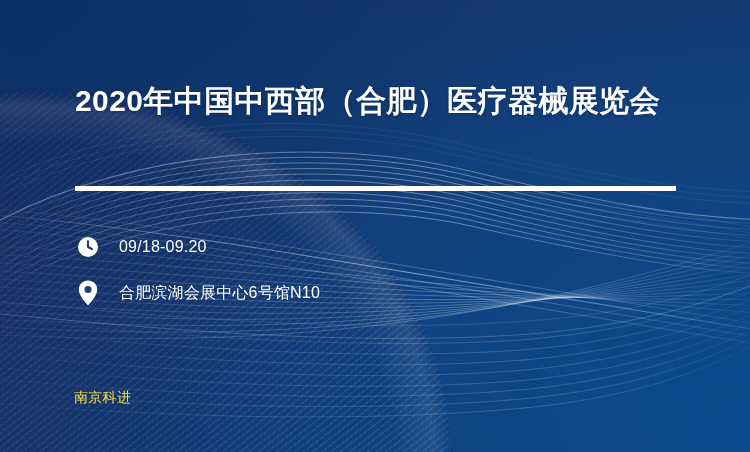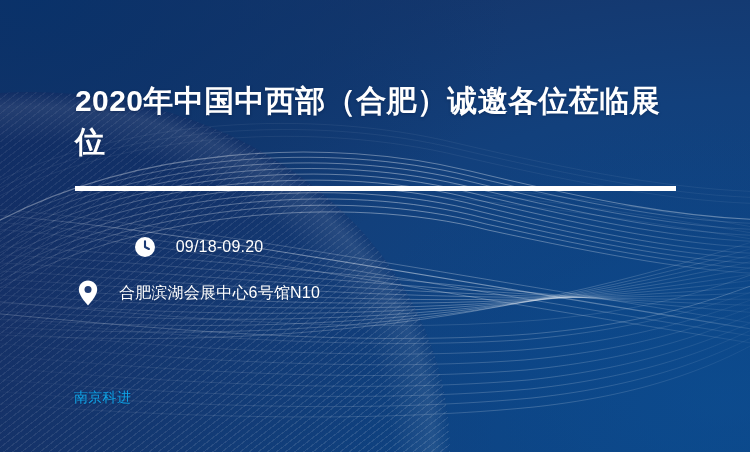--- a/index.html
+++ b/index.html
@@ -85,41 +85,40 @@
     width:601px; height:5px;
     background:#ffffff;
   }
 
   .info { position:absolute; left:75px; top:232px; }
   .info-row {
     display:flex;
     align-items:center;
     height:30px;
     margin-bottom:16px;
-    justify-content:center;
   }
   .info-row:last-child { margin-bottom:0; }
   .info-icon {
     width:26px; height:30px;
     flex:0 0 26px;
     display:flex; align-items:center; justify-content:center;
   }
   .info-text {
     margin-left:18px;
     color:#ffffff;
     font-size:16px;
     line-height:20px;
     letter-spacing:0.2px;
     white-space:nowrap;
     text-shadow:0 1px 2px rgba(4,22,56,0.30);
   }
 
   .footer { position:absolute; left:74px; top:386px; }
   .footer-line {
-    color:#0ea5e9;
+    color:#fde047;
     font-size:14px;
     line-height:22px;
     letter-spacing:0.3px;
     white-space:nowrap;
     text-shadow:0 1px 2px rgba(4,22,56,0.35);
   }
 </style>
 </head>
 <body>
 
@@ -228,21 +227,21 @@
       <g fill="none" stroke="#ffffff" stroke-opacity="0.10" stroke-width="0.7">
         <path d="M430,196 C560,208 660,224 770,242"></path>
         <path d="M440,190 C566,202 664,218 770,236"></path>
         <path d="M450,184 C572,196 668,212 770,230"></path>
       </g>
     </svg>
   </div>
 
   <div class="content">
 
-    <div class="title">2020年中国中西部（合肥）诚邀各位莅临展位</div>
+    <div class="title">2020年中国中西部（合肥）医疗器械展览会</div>
 
     <div class="divider"></div>
 
     <div class="info">
 
       <div class="info-row">
         <span class="info-icon">
           <svg width="22" height="22" viewBox="0 0 22 22" aria-hidden="true">
             <circle cx="11" cy="11" r="10" fill="#ffffff"></circle>
             <path d="M11 5.2 L11 11 L14.9 13.0" fill="none" stroke="#1b3a74" stroke-width="2.1" stroke-linecap="round" stroke-linejoin="round"></path>

